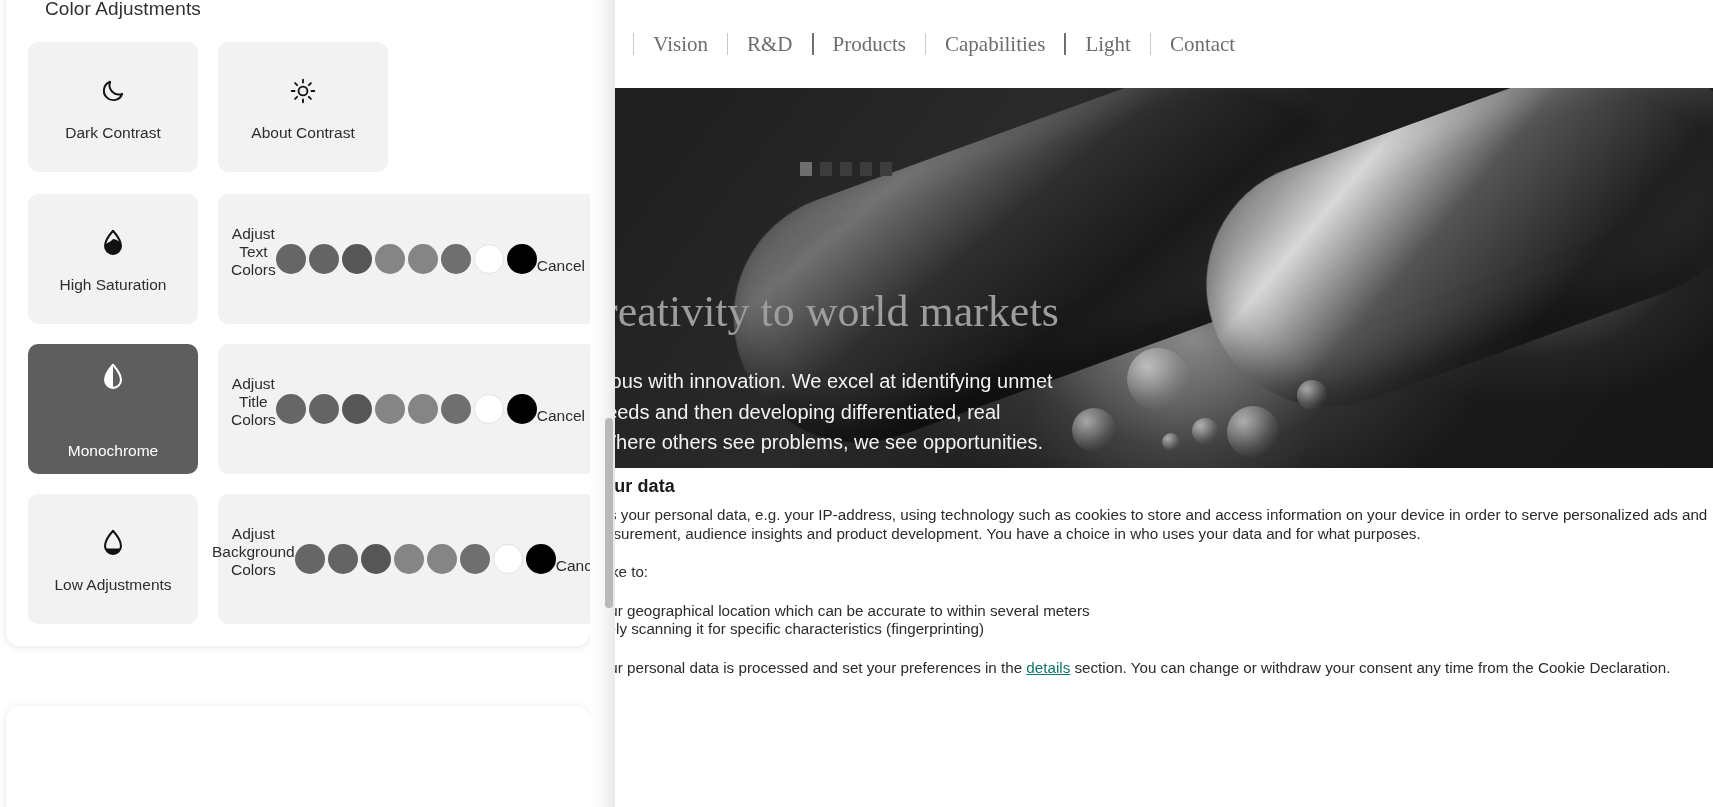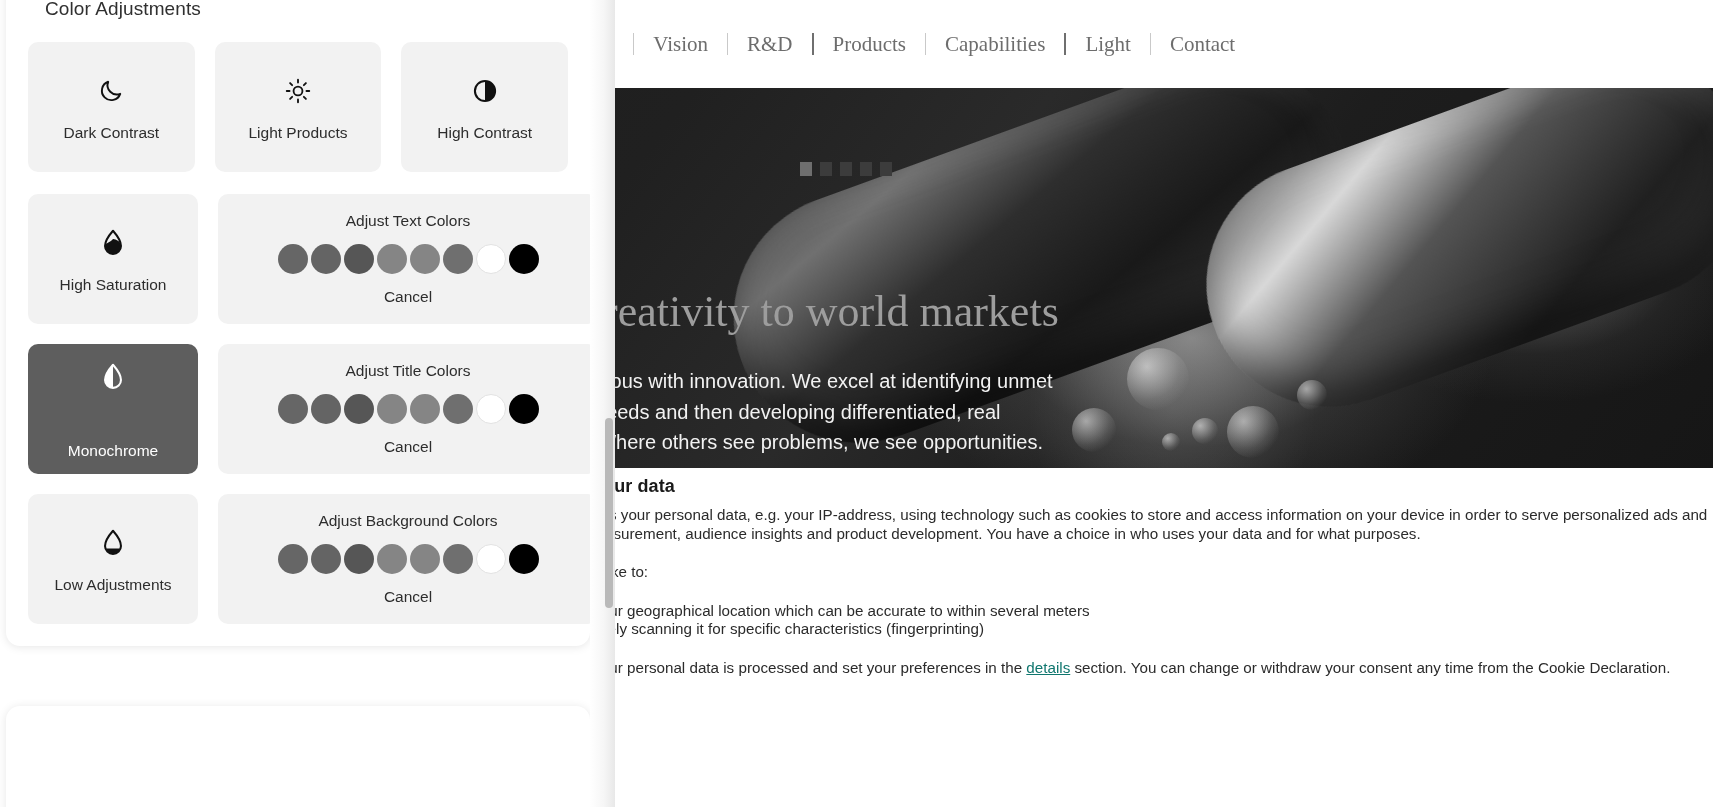--- a/index.html
+++ b/index.html
@@ -229,21 +229,21 @@
   .tile.active .tile-label { color: #ffffff; margin-top: 46px; }
 
   .row-top { display: flex; gap: 20px; }
   .row-top .tile { width: 170px; height: 130px; }
 
   .swatch-card {
     background: #f2f2f2;
     border-radius: 10px;
     height: 130px;
     display: flex;
-    flex-direction: column;
+    flex-direction: row;
     align-items: center;
     justify-content: center;
     padding: 0 14px;
     text-align: center;
   }
   .swatch-title {
     font-size: 15.5px;
     color: #2d2d2d;
     margin-bottom: 14px;
   }
@@ -371,32 +371,23 @@
             <div class="tile-label">Dark Contrast</div>
           </div>
 
           <div class="tile">
             <div class="tile-icon">
               <svg width="26" height="26" viewBox="0 0 24 24" stroke="#111" stroke-width="1.7" stroke-linecap="round" fill="none">
                 <circle cx="12" cy="12" r="4.1"></circle>
                 <path d="M12 1.6v2.6M12 19.8v2.6M1.6 12h2.6M19.8 12h2.6M4.7 4.7l1.9 1.9M17.4 17.4l1.9 1.9M19.3 4.7l-1.9 1.9M6.6 17.4l-1.9 1.9"></path>
               </svg>
             </div>
-            <div class="tile-label">Light Products</div>
-          </div>
-
-          <div class="tile">
-            <div class="tile-icon">
-              <svg width="26" height="26" viewBox="0 0 24 24">
-                <circle cx="12" cy="12" r="9.3" fill="none" stroke="#111" stroke-width="1.9"></circle>
-                <path d="M12 2.7a9.3 9.3 0 0 1 0 18.6z" fill="#111"></path>
-              </svg>
-            </div>
-            <div class="tile-label">High Contrast</div>
-          </div>
+            <div class="tile-label">About Contrast</div>
+          </div>
+
         </div>
 
         <div id="grid">
 
           <div class="tile small">
             <div class="tile-icon">
               <svg width="26" height="28" viewBox="0 0 24 26">
                 <path d="M12 1.6c0 0-7.4 8.5-7.4 14.1a7.4 7.4 0 0 0 14.8 0C19.4 10.1 12 1.6 12 1.6z" fill="none" stroke="#111" stroke-width="1.9" stroke-linejoin="round"></path>
                 <path d="M12 9.4c-3.6 4.2-7.4 3.4-7.4 6.3a7.4 7.4 0 0 0 14.8 0c0-5.6-7.4-6.3-7.4-6.3z" fill="#111"></path>
               </svg>

